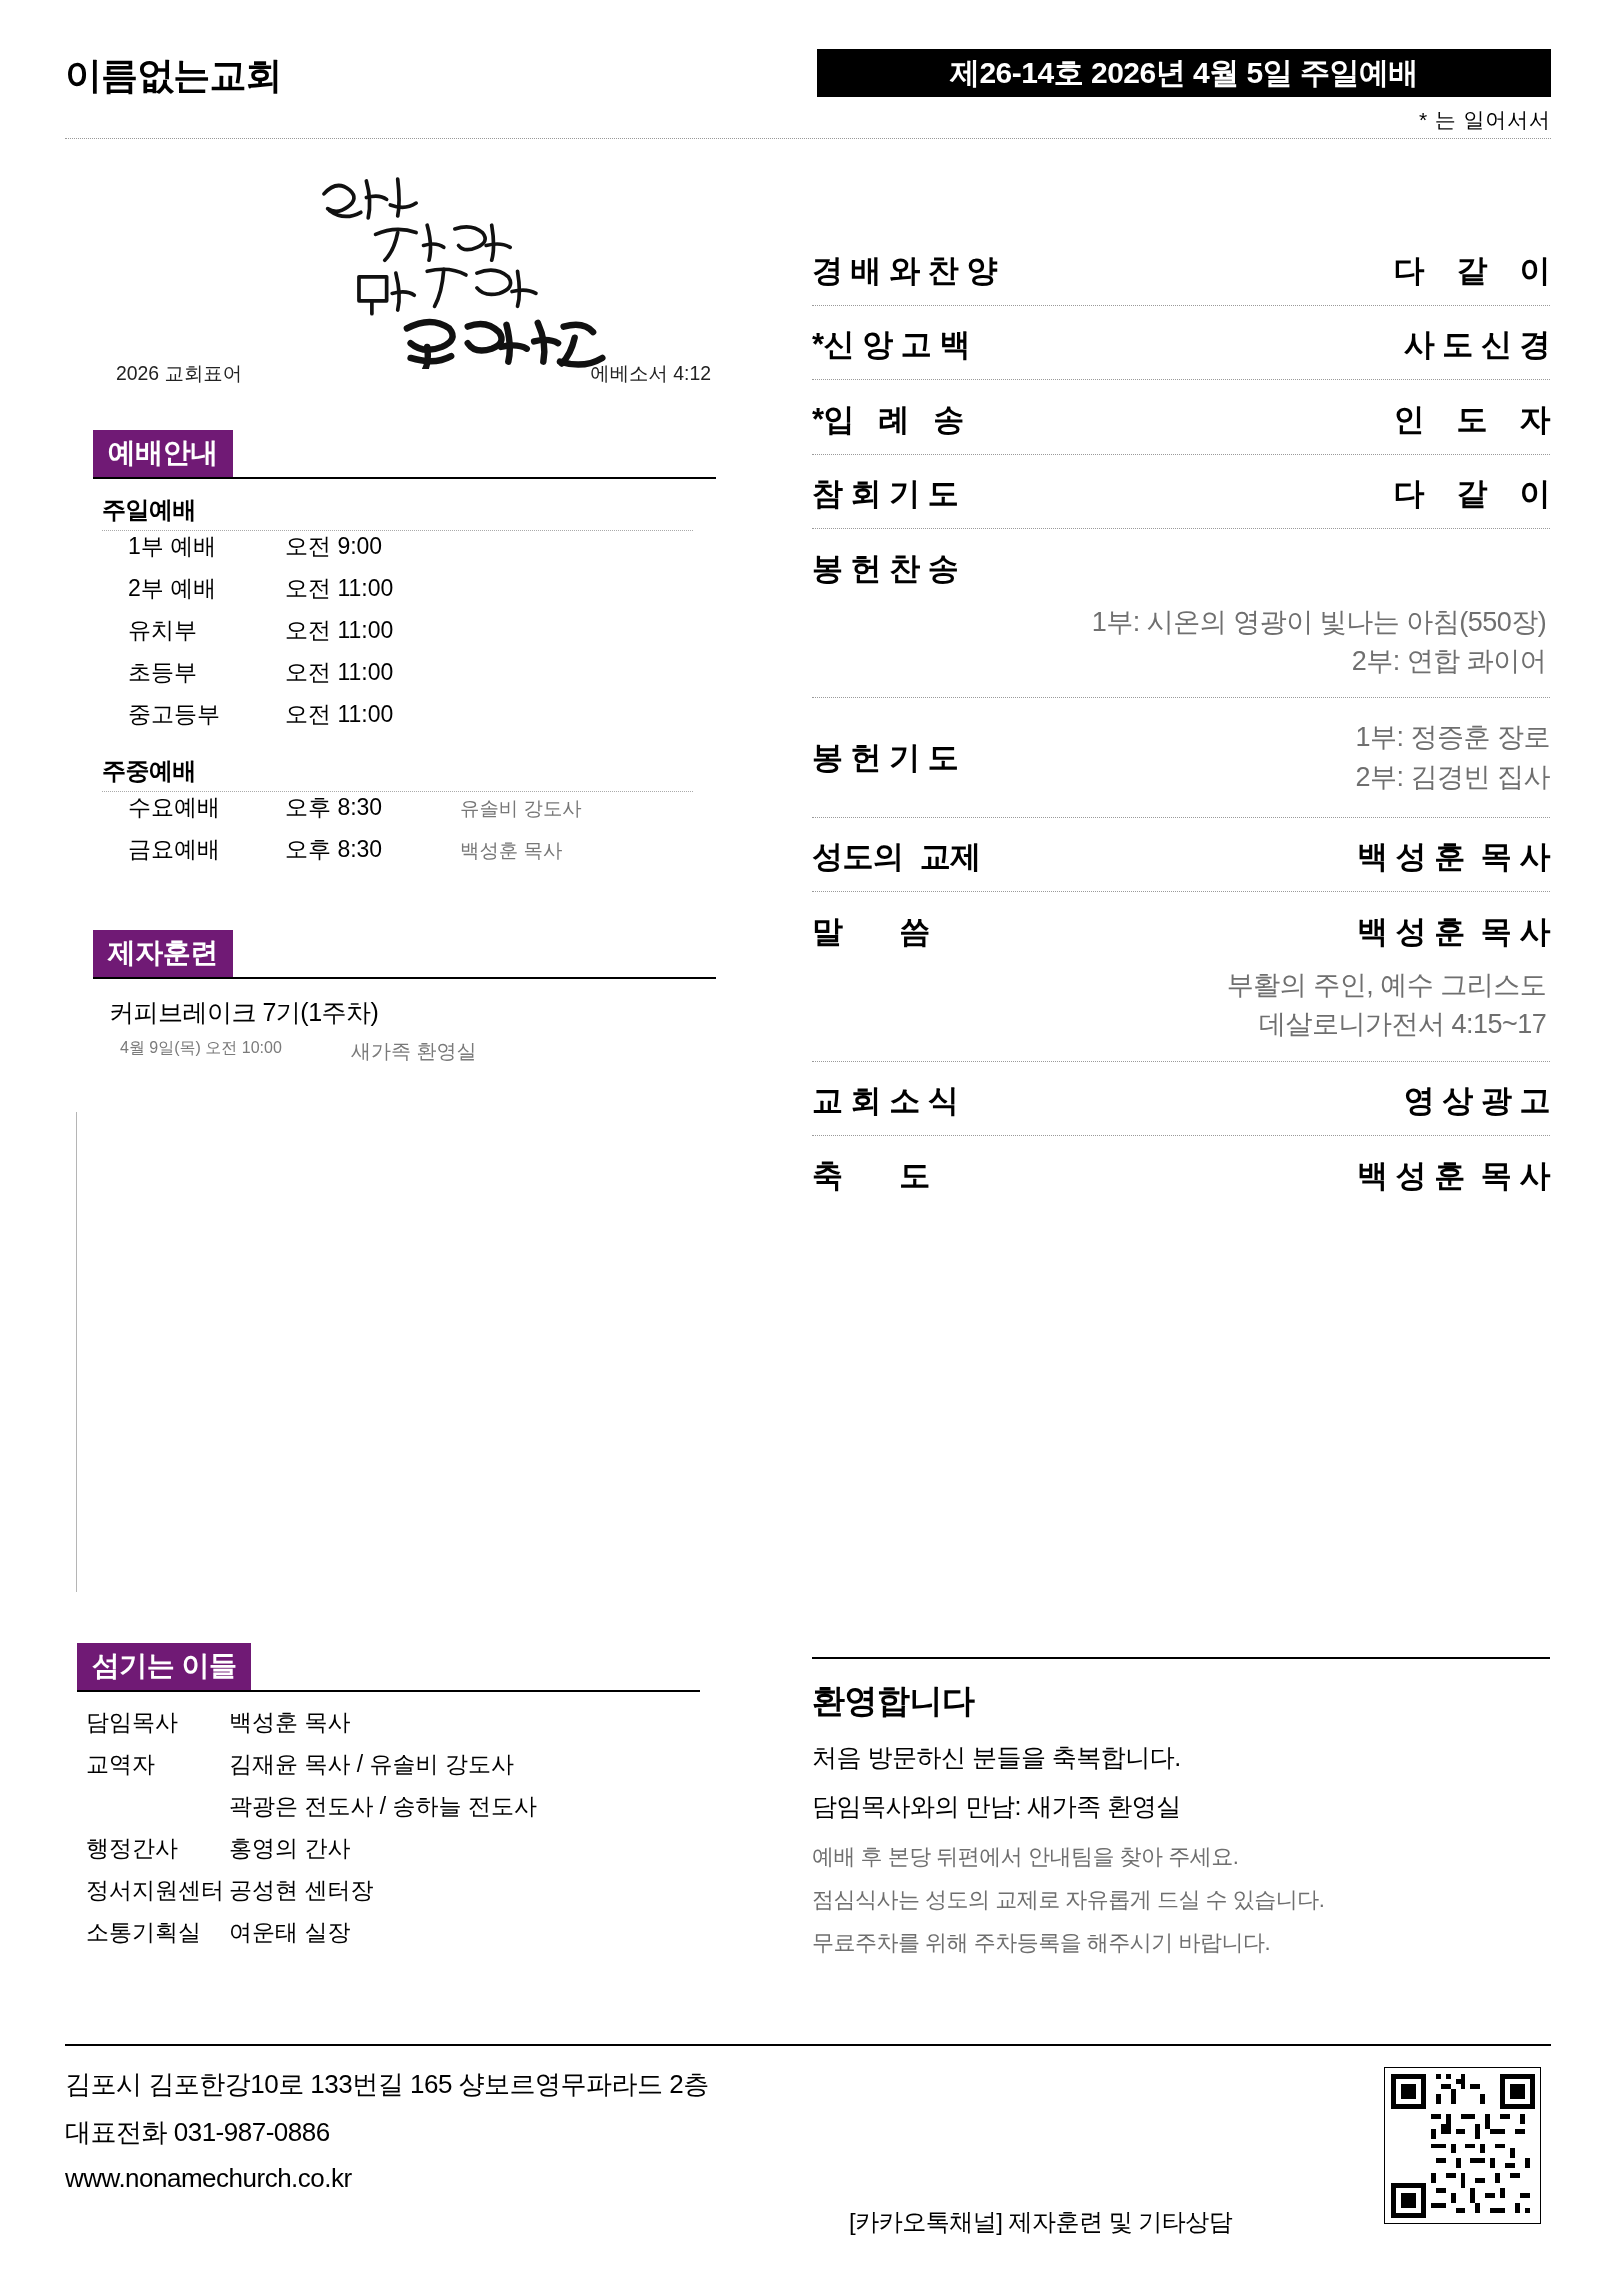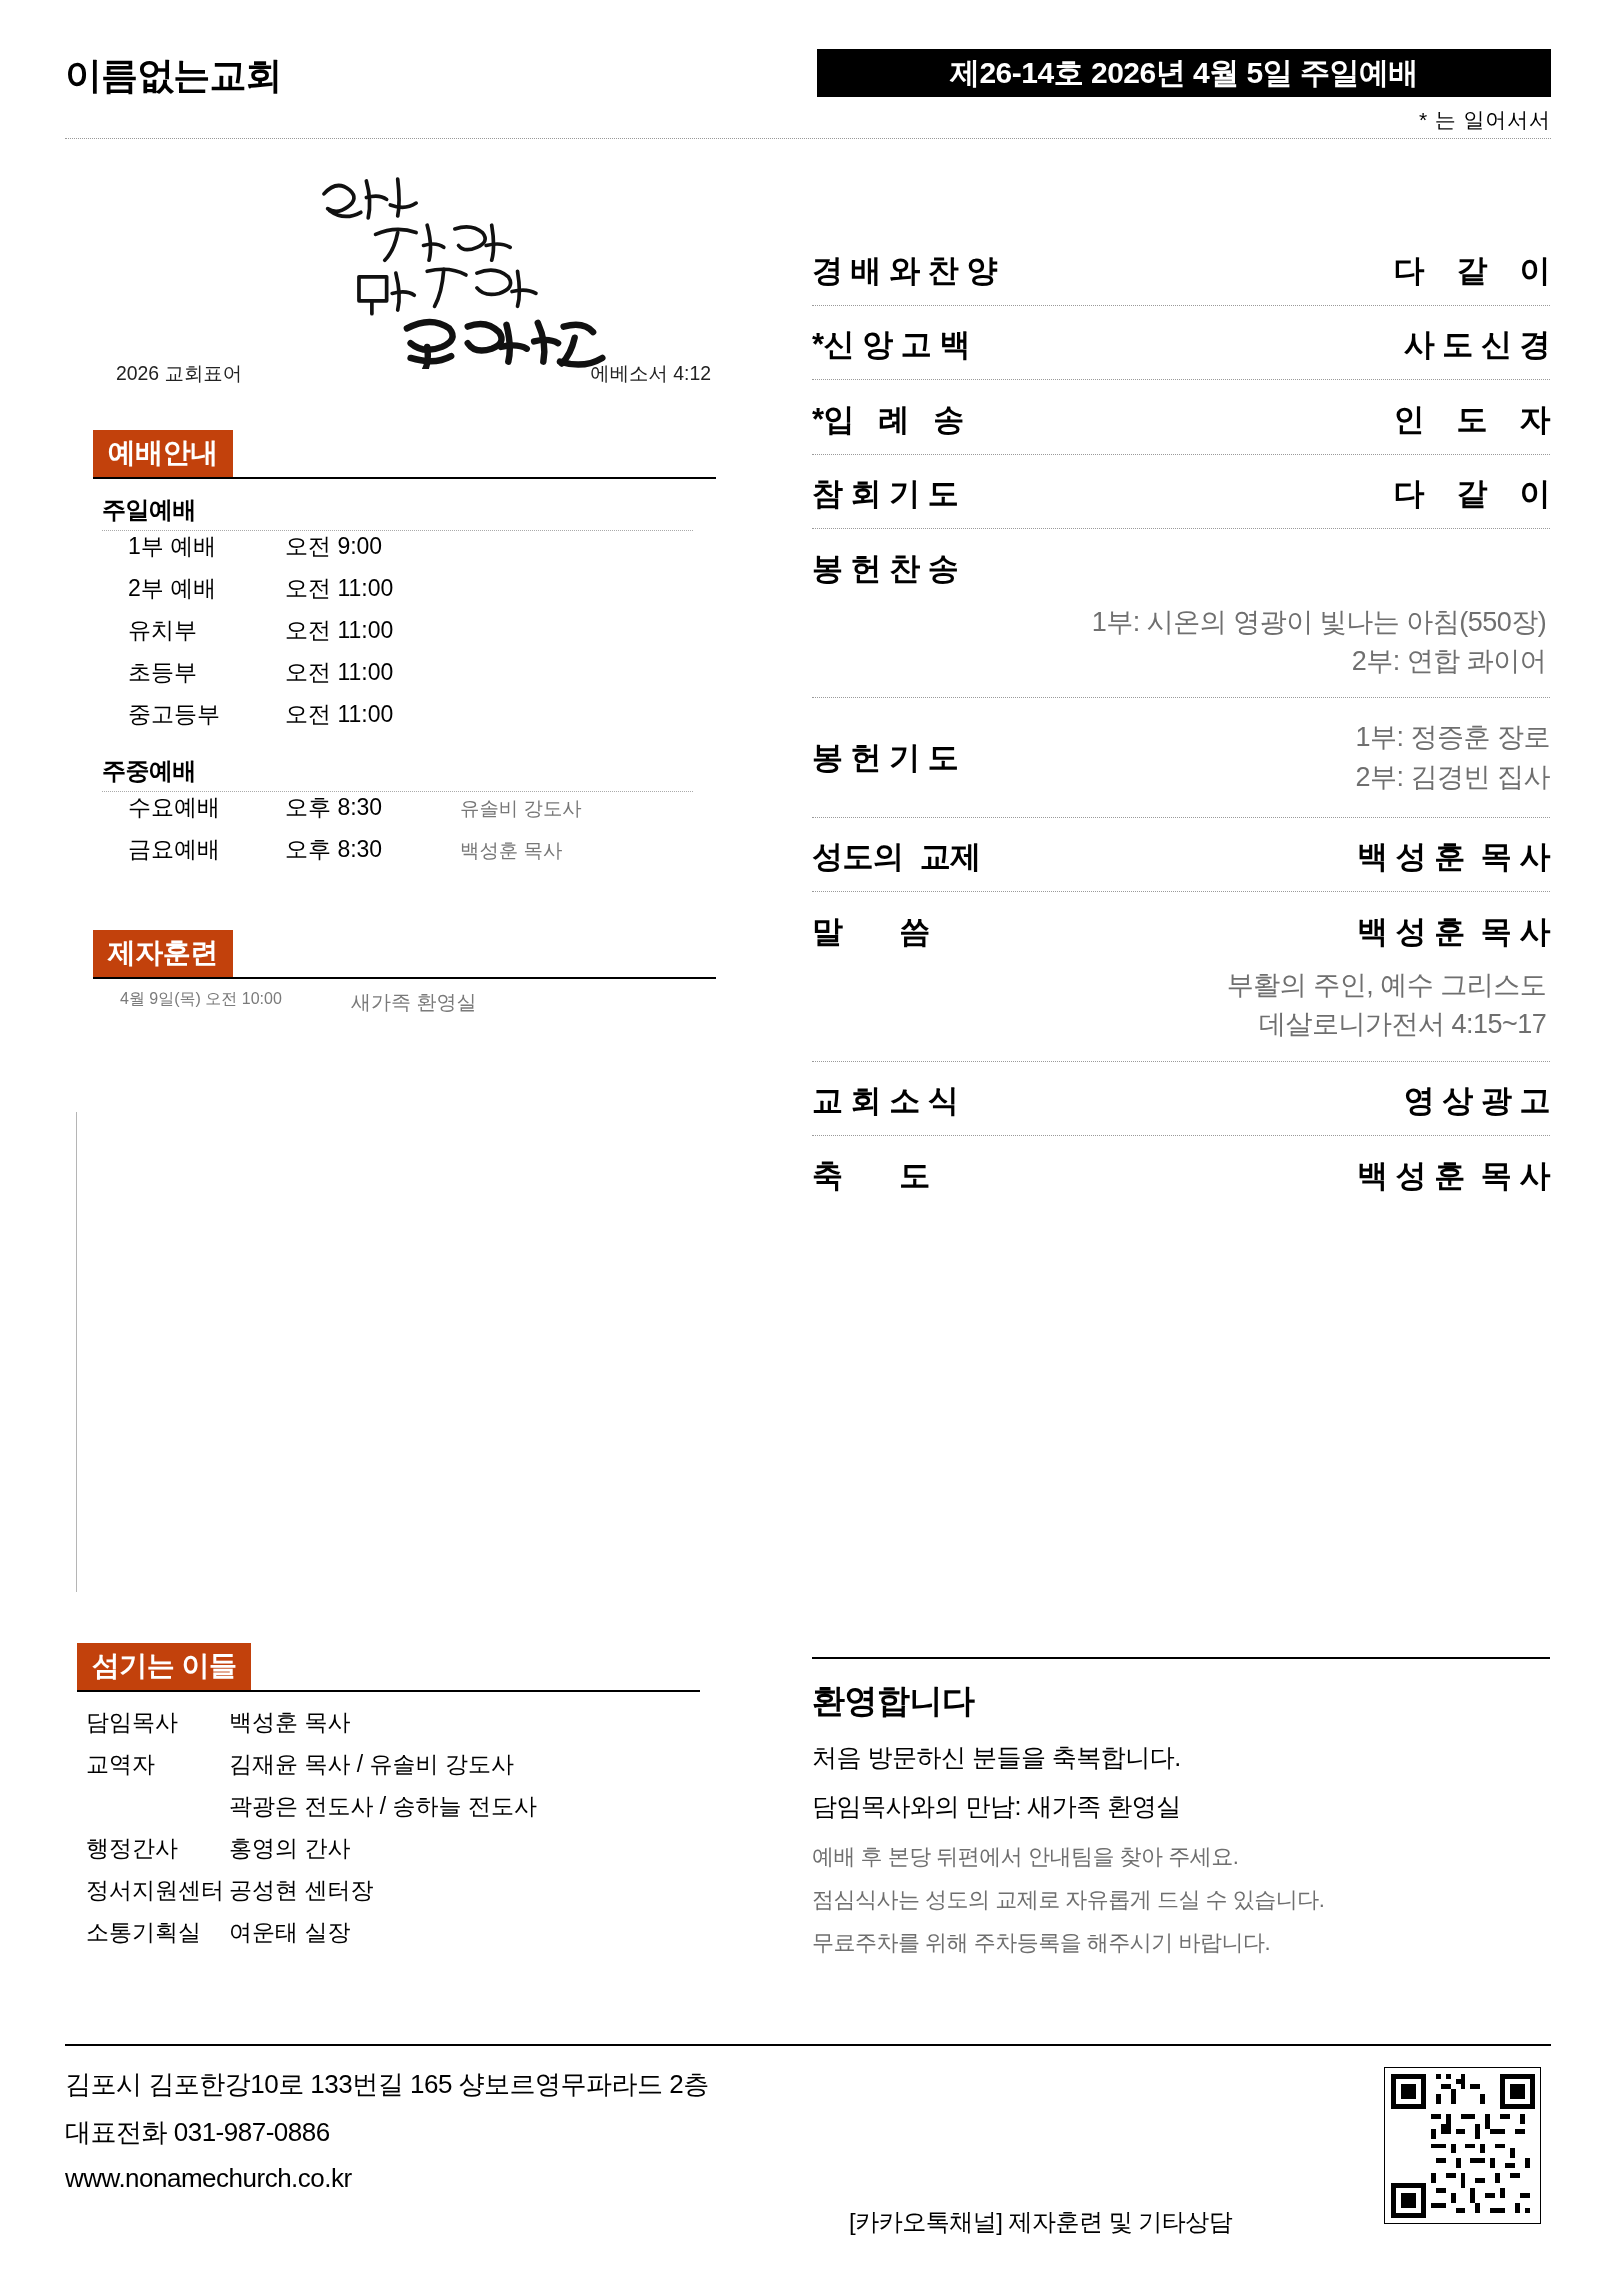--- a/index.html
+++ b/index.html
@@ -49,21 +49,21 @@
     position:absolute; left:51px; top:198px;
     font-size:19.4px; color:#222;
   }
   .slogan-ref {
     position:absolute; right:55px; top:198px;
     font-size:19.4px; color:#222;
   }
 
   .sec-title {
     display:inline-block;
-    background:#c2410c; color:#fff;
+    background:#701a75; color:#fff;
     font-size:28px; font-weight:bold;
     padding:3.7px 14.8px 5.5px 14.8px;
     letter-spacing:-0.5px;
   }
   .sec-title-wrap { position:relative; margin-left:28px; }
   .sec-underline { border-bottom:2.3px solid #000; width:623px; margin-left:28px; margin-top:0; }
 
   .sub-head {
     font-size:24px; font-weight:bold; margin:14.8px 0 3.7px 37px;
     letter-spacing:-0.5px;
@@ -241,20 +241,21 @@
             <div class="svc-name">금요예배</div>
             <div class="svc-time">오후 8:30</div>
             <div class="svc-person">백성훈 목사</div>
           </div>
         </div>
     </div>
 
     <div class="disciple-block">
       <div class="sec-title-wrap"><span class="sec-title">제자훈련</span></div>
       <div class="sec-underline"></div>
+      <div class="disc-main">커피브레이크 7기(1주차)</div>
       <div class="disc-sub">
         <div class="disc-date">4월 9일(목) 오전 10:00</div>
         <div class="disc-place">새가족 환영실</div>
       </div>
     </div>
   </div>
 
   <div class="left-vrule"></div>
 
   <div class="servers">

